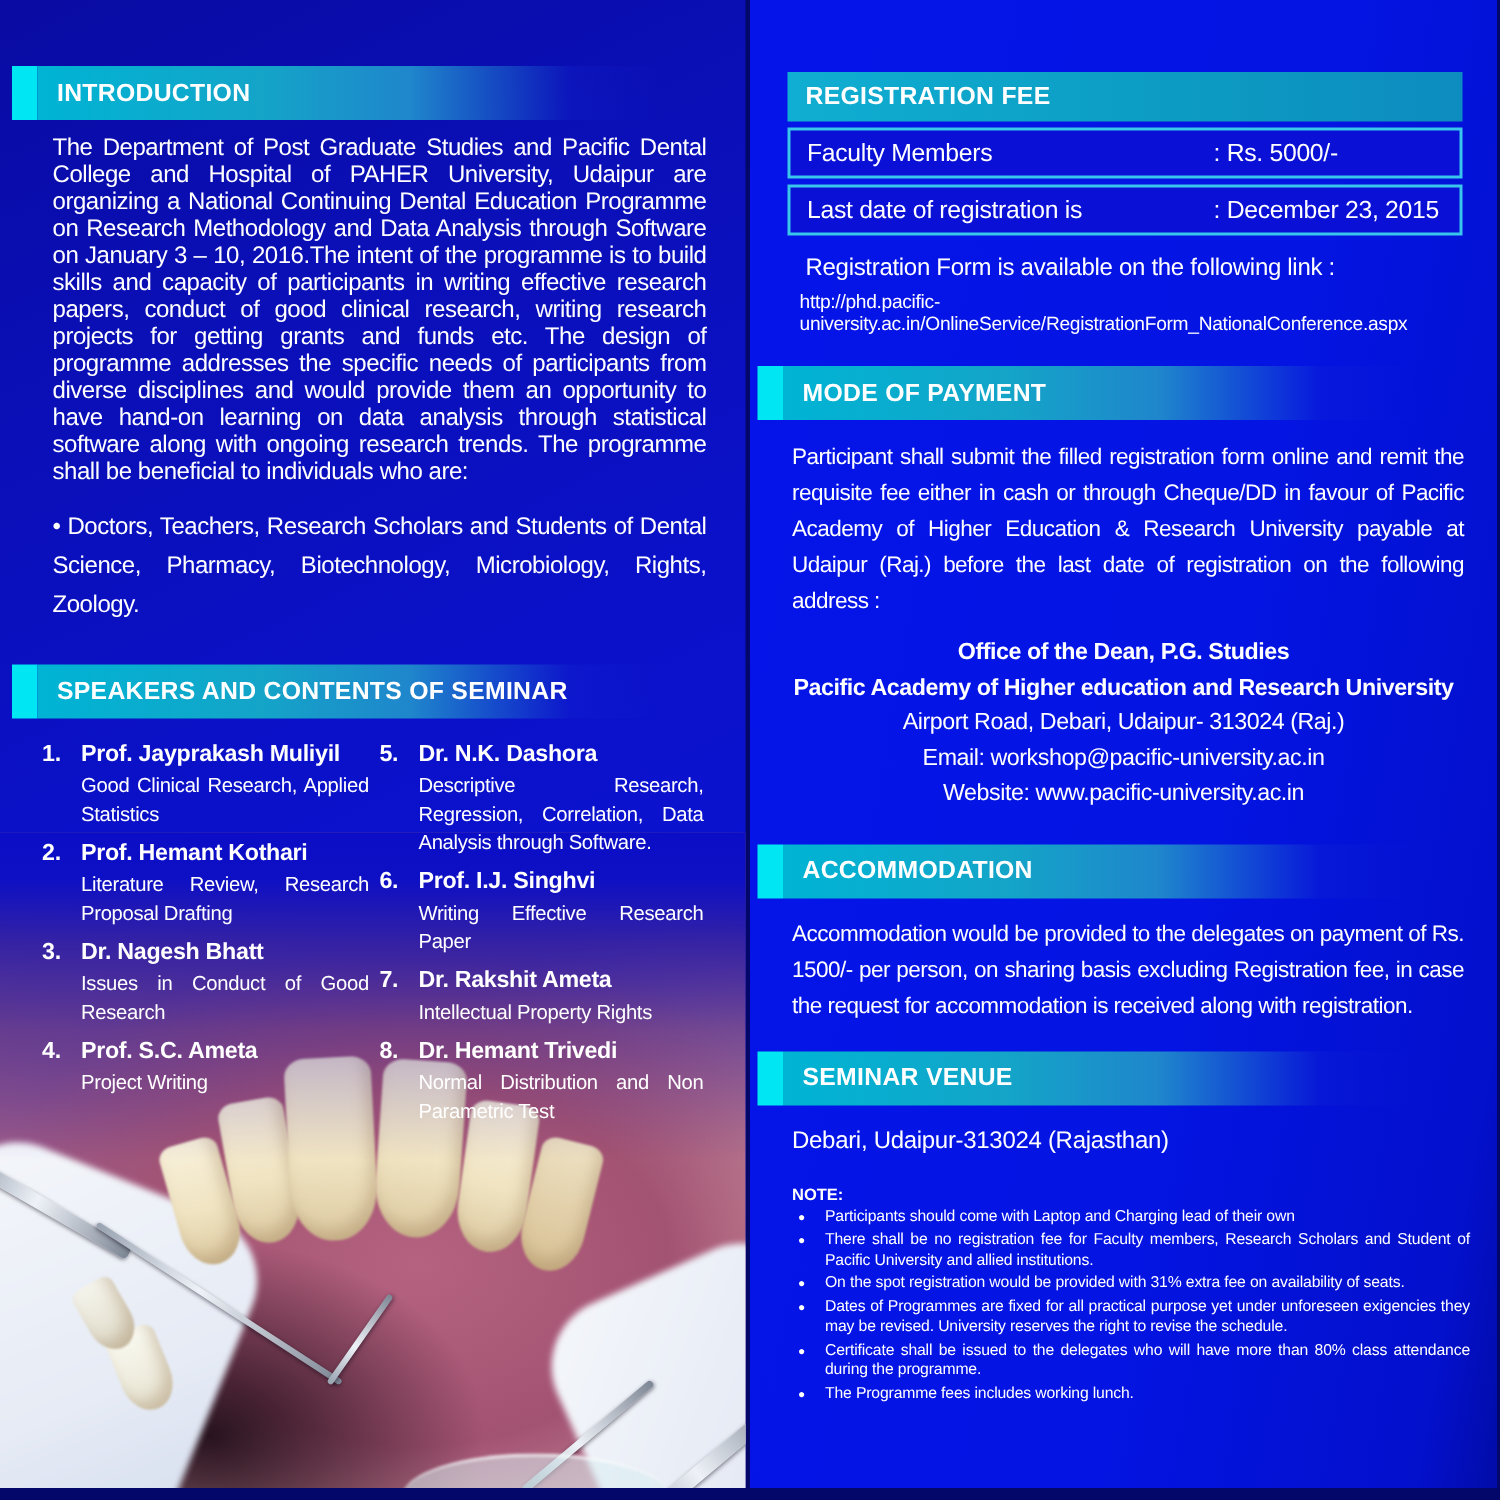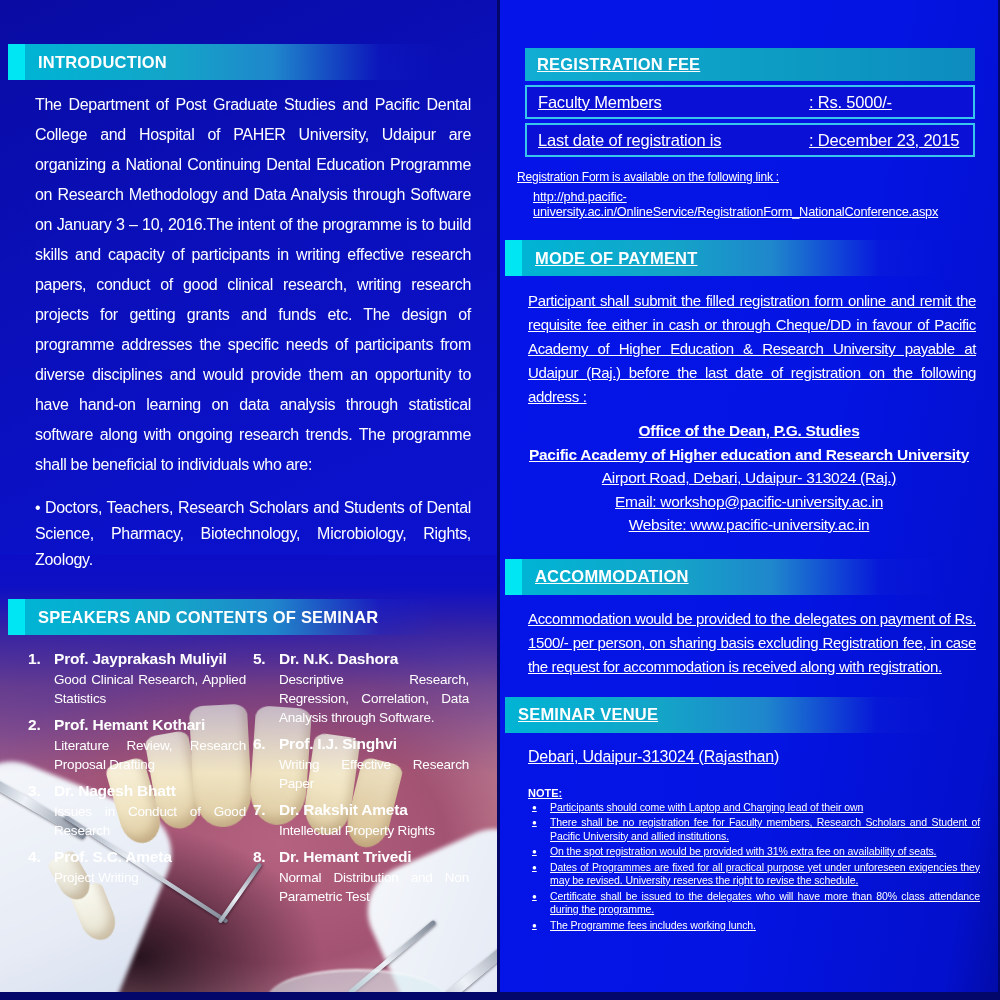--- a/index.html
+++ b/index.html
@@ -20,36 +20,35 @@
     position:relative;
   }
   .panel{position:absolute;top:0;height:992px;overflow:hidden;}
   .panel-left{
     left:0;width:497px;
     background:linear-gradient(155deg,#090ba2 0%,#0a0fb6 22%,#0b11c8 48%,#0c13d2 72%,#0a0fc2 100%);
   }
   .panel-right{
     left:500px;width:498px;
     background:linear-gradient(100deg,#0515ea 0%,#0414e2 60%,#0310cc 92%,#020ca8 100%);
-    text-decoration:underline;
   }
   .content{position:relative;z-index:2;}
   .pl-content{padding:44px 28px 0 8px;}
   .pr-content{padding:46px 28px 0 5px;}
 
   
   .sec-header{display:flex;height:36px;margin-bottom:0;}
   .sec-sq{width:17px;background:var(--accent_cyan);flex:none;}
   .sec-bar{flex:1;display:flex;align-items:center;
     background:linear-gradient(90deg,#00b4d4 0%,#14a4c8 34%,#1f86cc 56%,rgba(18,40,210,0.25) 80%,rgba(18,40,210,0) 94%);
   }
   .sec-title{font-weight:bold;font-size:16.5px;letter-spacing:.2px;padding-left:13px;}
 
   
-  .intro-body{margin:10px 0 0 27px;width:436px;font-size:16px;line-height:30px;letter-spacing:-0.3px;text-align:justify;}
+  .intro-body{margin:10px 0 0 27px;width:436px;font-size:16px;line-height:18px;letter-spacing:-0.3px;text-align:justify;}
   .intro-audience{margin:15px 0 0 27px;width:436px;font-size:16px;line-height:26px;letter-spacing:-0.3px;text-align:justify;}
 
   .speakers-header{margin-top:26px;}
   .speaker-cols{display:flex;margin:13px 0 0 20px;position:relative;z-index:3;}
   .spk-col1{width:228px;}
   .spk-col2{width:226px;margin-left:7px;}
   .spk{margin-bottom:6px;}
   .spk-name{display:flex;font-weight:bold;font-size:15.5px;letter-spacing:-0.2px;line-height:22px;}
   .spk-num{width:26px;flex:none;}
   .spk-topic{margin-left:26px;font-size:13.5px;line-height:19px;letter-spacing:-0.2px;text-align:justify;}
@@ -88,32 +87,32 @@
 
   
   .fee-table{margin:2px 0 0 20px;width:450px;}
   .fee-head{height:33px;display:flex;align-items:center;
     background:linear-gradient(90deg,#10aed2 0%,#0c9ac2 62%,#0d8cc0 100%);}
   .fee-head .sec-title{padding-left:12px;}
   .fee-row{margin-top:4px;height:34px;border:2px solid var(--table_border);background:#0b10d6;
     display:flex;align-items:center;font-size:16.5px;letter-spacing:-0.2px;}
   .fee-label{flex:none;width:282px;padding-left:11px;}
   .fee-value{flex:1;}
-  .reg-link-label{margin:13px 0 0 12px;font-size:12px;letter-spacing:-0.2px;}
+  .reg-link-label{margin:13px 0 0 32px;font-size:16px;letter-spacing:-0.2px;}
   .reg-link-url{margin:5px 0 0 28px;font-size:12.8px;letter-spacing:-0.2px;}
 
   .pay-header{margin-top:21px;}
   .pay-body{margin:13px 14px 0 23px;width:448px;font-size:15px;line-height:24px;letter-spacing:-0.35px;text-align:justify;}
   .addr-block{margin:10px 0 0 23px;font-size:15.5px;line-height:23.5px;letter-spacing:-0.3px;text-align:center;}
   .addr-bold{font-weight:bold;}
 
   .acc-header{margin-top:22px;}
   .acc-body{margin:12px 0 0 23px;width:448px;font-size:15px;line-height:24px;letter-spacing:-0.35px;text-align:justify;}
 
-  .venue-header{margin-top:18px;flex-direction:column;}
+  .venue-header{margin-top:18px;}
   .venue-block{margin:12px 0 0 23px;font-size:16px;line-height:24px;letter-spacing:-0.2px;}
   .venue-bold{font-weight:bold;}
 
   .note-block{margin:18px 0 0 23px;width:452px;}
   .note-title{font-size:11px;font-weight:bold;letter-spacing:0;}
   .note-item{display:flex;margin-top:2px;font-size:10.5px;line-height:13.5px;letter-spacing:-0.1px;}
   .note-bullet{flex:none;width:22px;padding-left:4px;font-size:8px;line-height:13.5px;}
   .note-text{flex:1;text-align:justify;}
 </style>
 </head>

